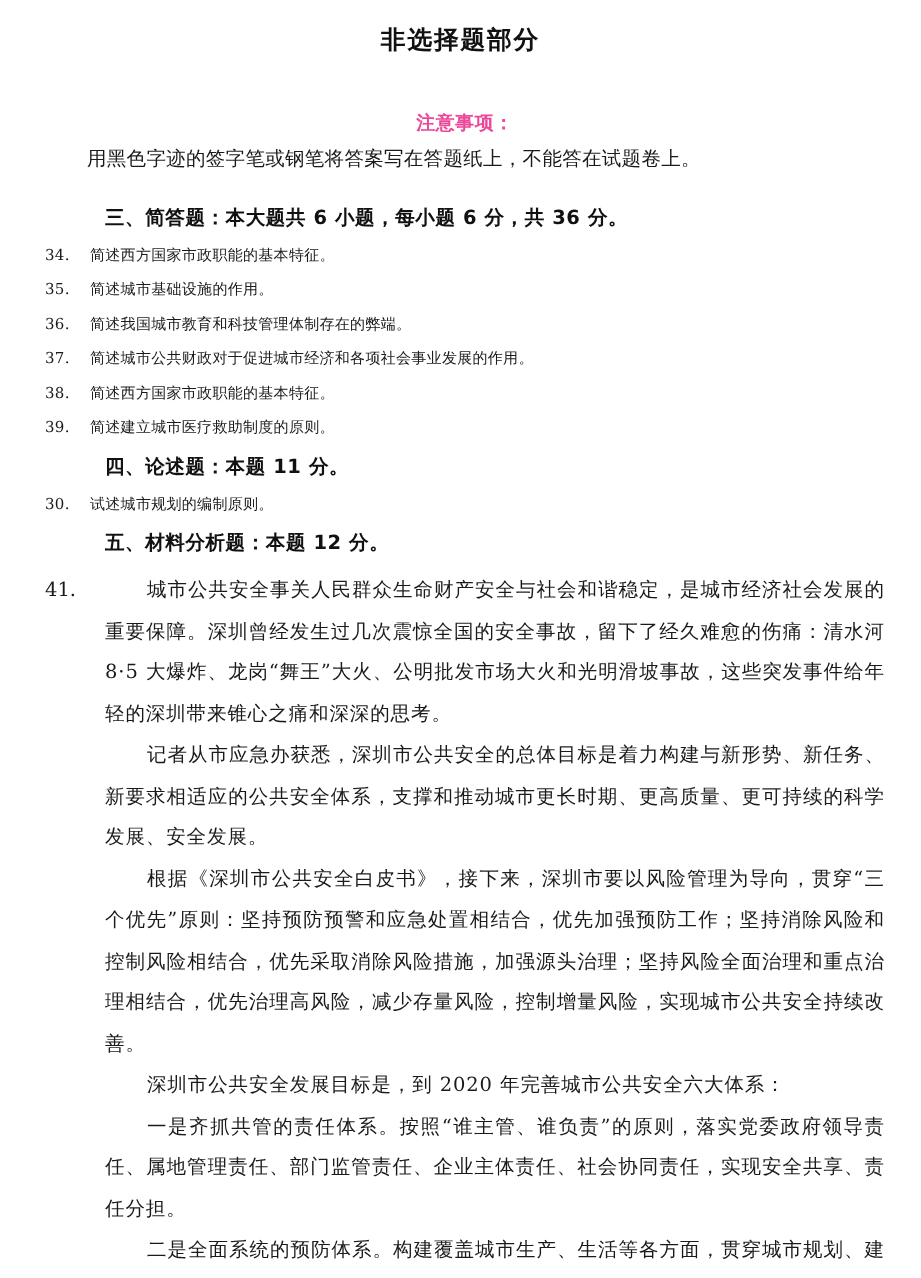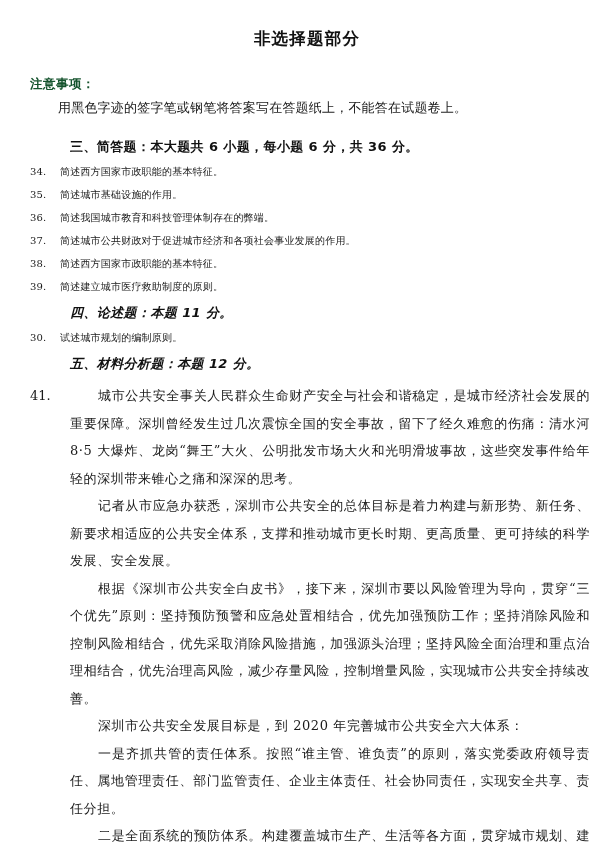--- a/index.html
+++ b/index.html
@@ -24,53 +24,54 @@
   }
   
   .doc-title {
     text-align: center;
     font-family: "DejaVu Sans", "Liberation Sans", sans-serif;
     font-weight: 700;
     font-size: 16.5px;
     letter-spacing: 1.2px;
     color: #111;
     margin: 0;
-    padding-top: 28px;
+    padding-top: 16px;
     padding-bottom: 0;
   }
   
   .block {
     margin: 0;
     padding: 0 24px 0 30px;
   }
   .notice-label {
     font-family: "DejaVu Sans", "Liberation Sans", sans-serif;
     font-weight: 700;
     font-size: 12.5px;
     letter-spacing: .5px;
-    color: #14532d;
-    margin-top: 26px;
+    color: #ec4899;
+    margin-top: 36px;
+    text-align: center;
   }
   .notice-text {
     font-size: 13px;
     letter-spacing: .2px;
     text-indent: 28px;
     margin-top: 6px;
     color: #1a1a1a;
   }
   .section-head {
     font-family: "DejaVu Sans", "Liberation Sans", sans-serif;
     font-weight: 700;
     font-size: 13px;
     letter-spacing: .4px;
     color: #111;
     margin-left: 40px;
   }
   .section-head.first { margin-top: 21px; }
-  .section-head.mid   { margin-top: 10px; font-style: italic; }
+  .section-head.mid   { margin-top: 10px; }
 
   .q-item {
     display: flex;
     align-items: baseline;
     font-size: 10px;
     letter-spacing: .2px;
     margin-top: 9px;
     color: #1a1a1a;
   }
   .q-num {

